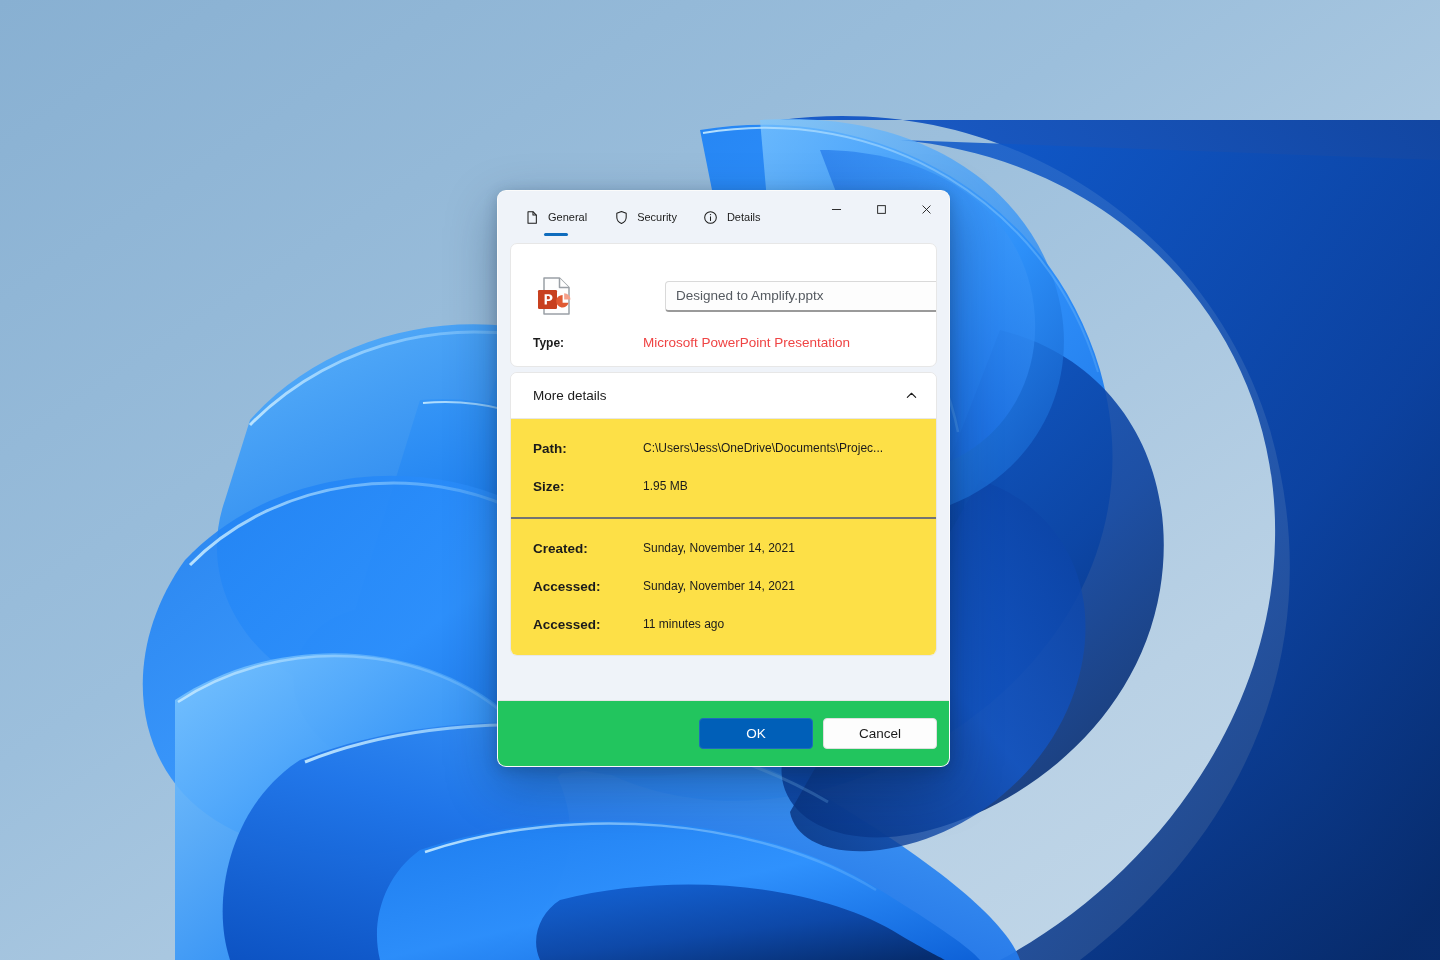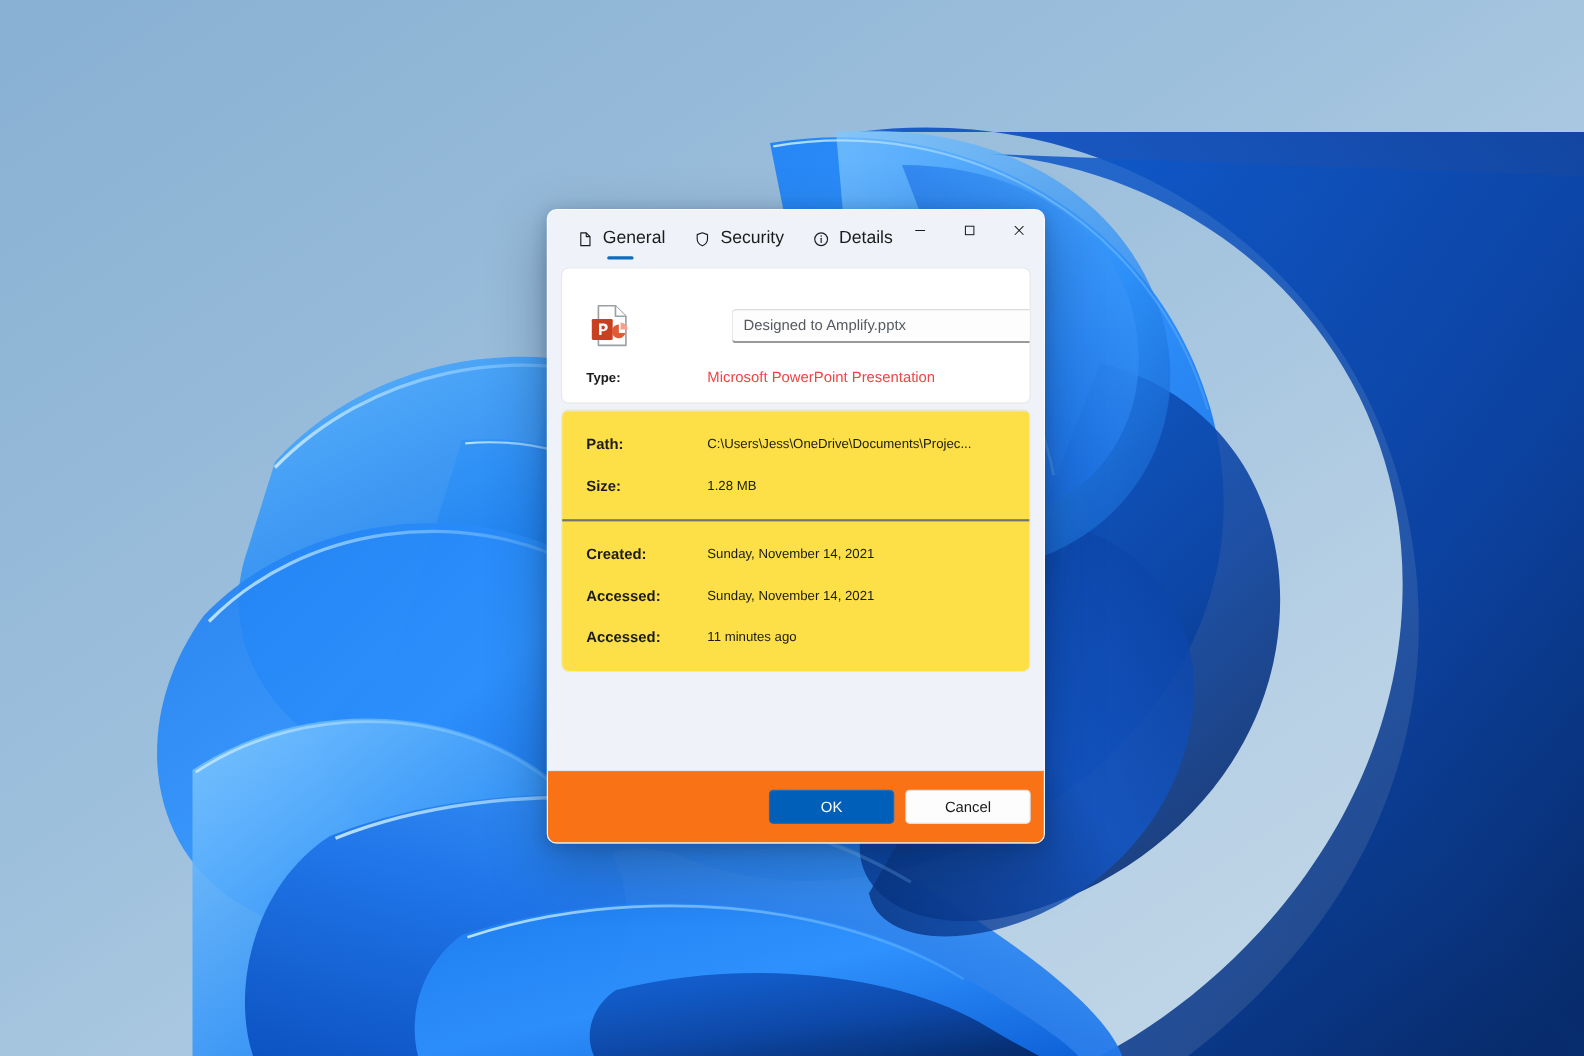--- a/index.html
+++ b/index.html
@@ -58,21 +58,21 @@
   }
   .tab {
     display: flex;
     align-items: center;
     gap: 8px;
     height: 44px;
     padding: 0 12px;
     position: relative;
     cursor: default;
     color: #1b1b1b;
-    font-size: 16px;
+    font-size: 11px;
     border-radius: 5px;
   }
   .tab .tab-label { white-space: nowrap; }
   .tab .tab-underline {
     position: absolute;
     left: 50%;
     transform: translateX(-50%);
     bottom: 3px;
     width: 24px; height: 3px;
     border-radius: 2px;
@@ -194,21 +194,21 @@
     overflow: hidden;
     text-overflow: ellipsis;
   }
 
   .spacer { flex: 1 1 auto; }
 
   
   .footer {
     flex: 0 0 auto;
     height: 66px;
-    background: #f97316;
+    background: #22c55e;
     border-top: 1px solid #e5e5e5;
     display: flex;
     align-items: center;
     justify-content: flex-end;
     gap: 10px;
     padding: 0 12px;
   }
   .btn {
     height: 31px;
     min-width: 114px;
@@ -393,31 +393,39 @@
           </div>
         </div>
 
         <div class="type-row">
           <div class="type-label">Type:</div>
           <div class="type-value">Microsoft PowerPoint Presentation</div>
         </div>
       </div>
 
       <div class="card">
+        <div class="expander-header">
+          <span class="expander-title">More details</span>
+          <span class="chev">
+            <svg width="13" height="13" viewBox="0 0 14 14" fill="none" stroke="#1b1b1b" stroke-width="1.2">
+              <path d="M2.5 9L7 4.6 11.5 9" stroke-linecap="round" stroke-linejoin="round"></path>
+            </svg>
+          </span>
+        </div>
 
         <div class="expander-content">
 
           <div class="detail-group">
             <div class="detail-row">
               <div class="d-label">Path:</div>
               <div class="d-value">C:\Users\Jess\OneDrive\Documents\Projec...</div>
             </div>
             <div class="detail-row">
               <div class="d-label">Size:</div>
-              <div class="d-value">1.28 MB</div>
+              <div class="d-value">1.95 MB</div>
             </div>
           </div>
 
           <div class="detail-group">
             <div class="detail-row">
               <div class="d-label">Created:</div>
               <div class="d-value">Sunday, November 14, 2021</div>
             </div>
             <div class="detail-row">
               <div class="d-label">Accessed:</div>

